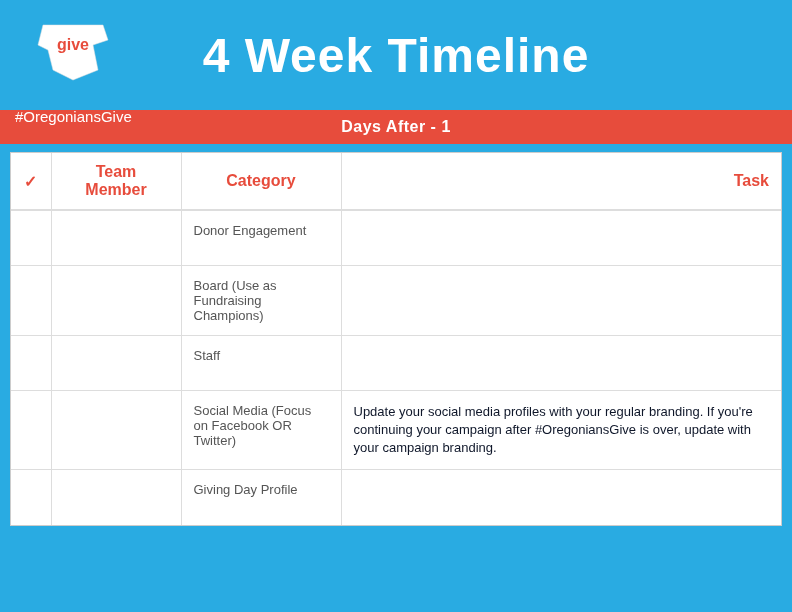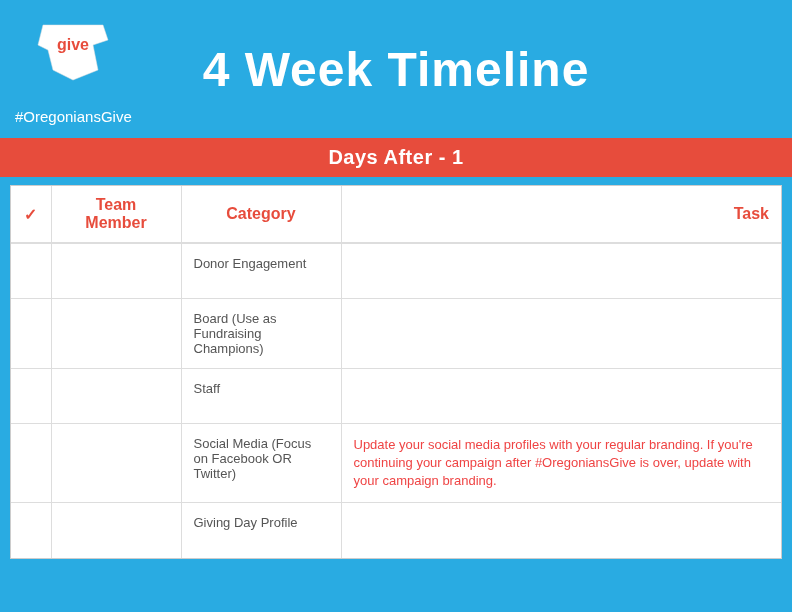--- a/index.html
+++ b/index.html
@@ -16,21 +16,21 @@
       overflow: hidden;
     }
 
     
     .header {
       background: #29abe2;
       display: flex;
       align-items: center;
       justify-content: center;
       padding: 10px 20px;
-      height: 138px;
+      height: 110px;
       position: relative;
     }
 
     .logo-area {
       position: absolute;
       left: 15px;
       top: 10px;
       display: flex;
       flex-direction: column;
       align-items: center;
@@ -47,21 +47,21 @@
       font-weight: bold;
       letter-spacing: 1px;
     }
 
     
     .days-banner {
       background: #e74c3c;
       text-align: center;
       padding: 8px 0;
       color: white;
-      font-size: 20px;
+      font-size: 16px;
       font-weight: bold;
       letter-spacing: 0.5px;
     }
 
     
     .table-container {
       background: white;
       margin: 8px 10px;
       border: 1px solid #ccc;
     }
@@ -132,21 +132,21 @@
 
     .team-cell {
       width: 130px;
     }
 
     .cat-cell {
       width: 160px;
     }
 
     .task-cell {
-      color: #ef4444;
+      color: #0f172a;
       font-size: 13px;
       line-height: 1.4;
     }
 
     tbody tr {
       height: 55px;
     }
 
     tbody tr:nth-child(3) {
       

